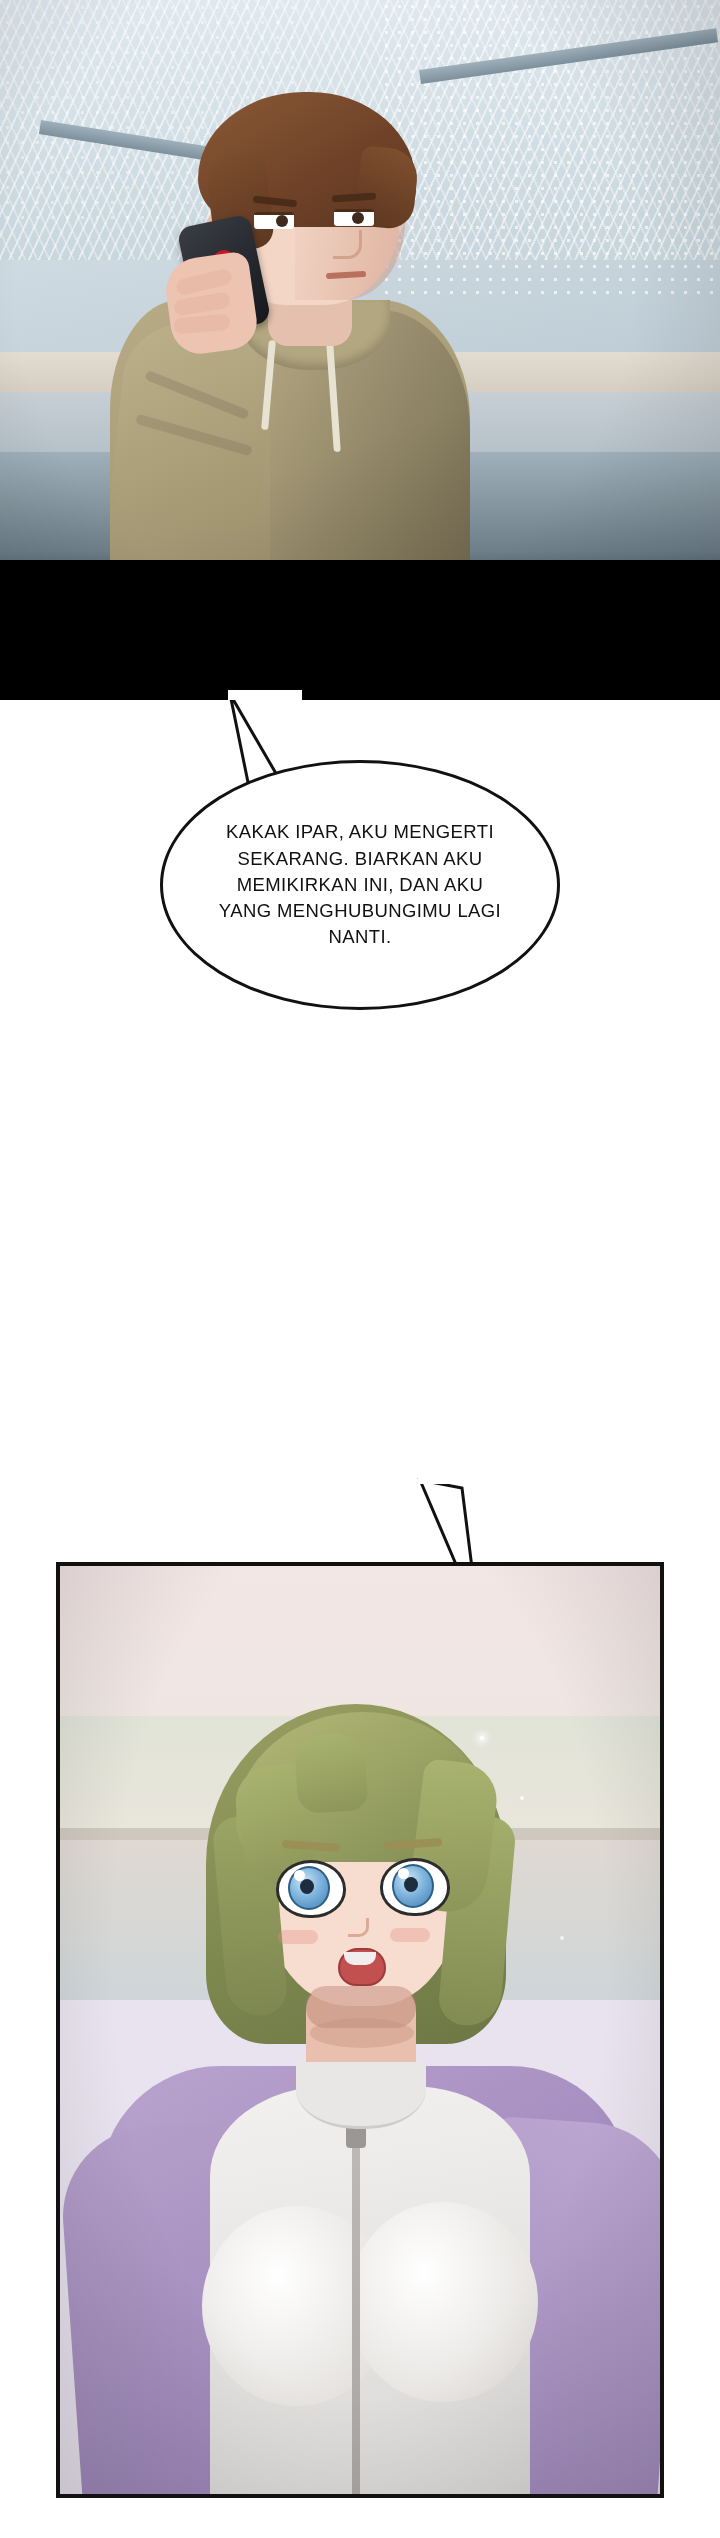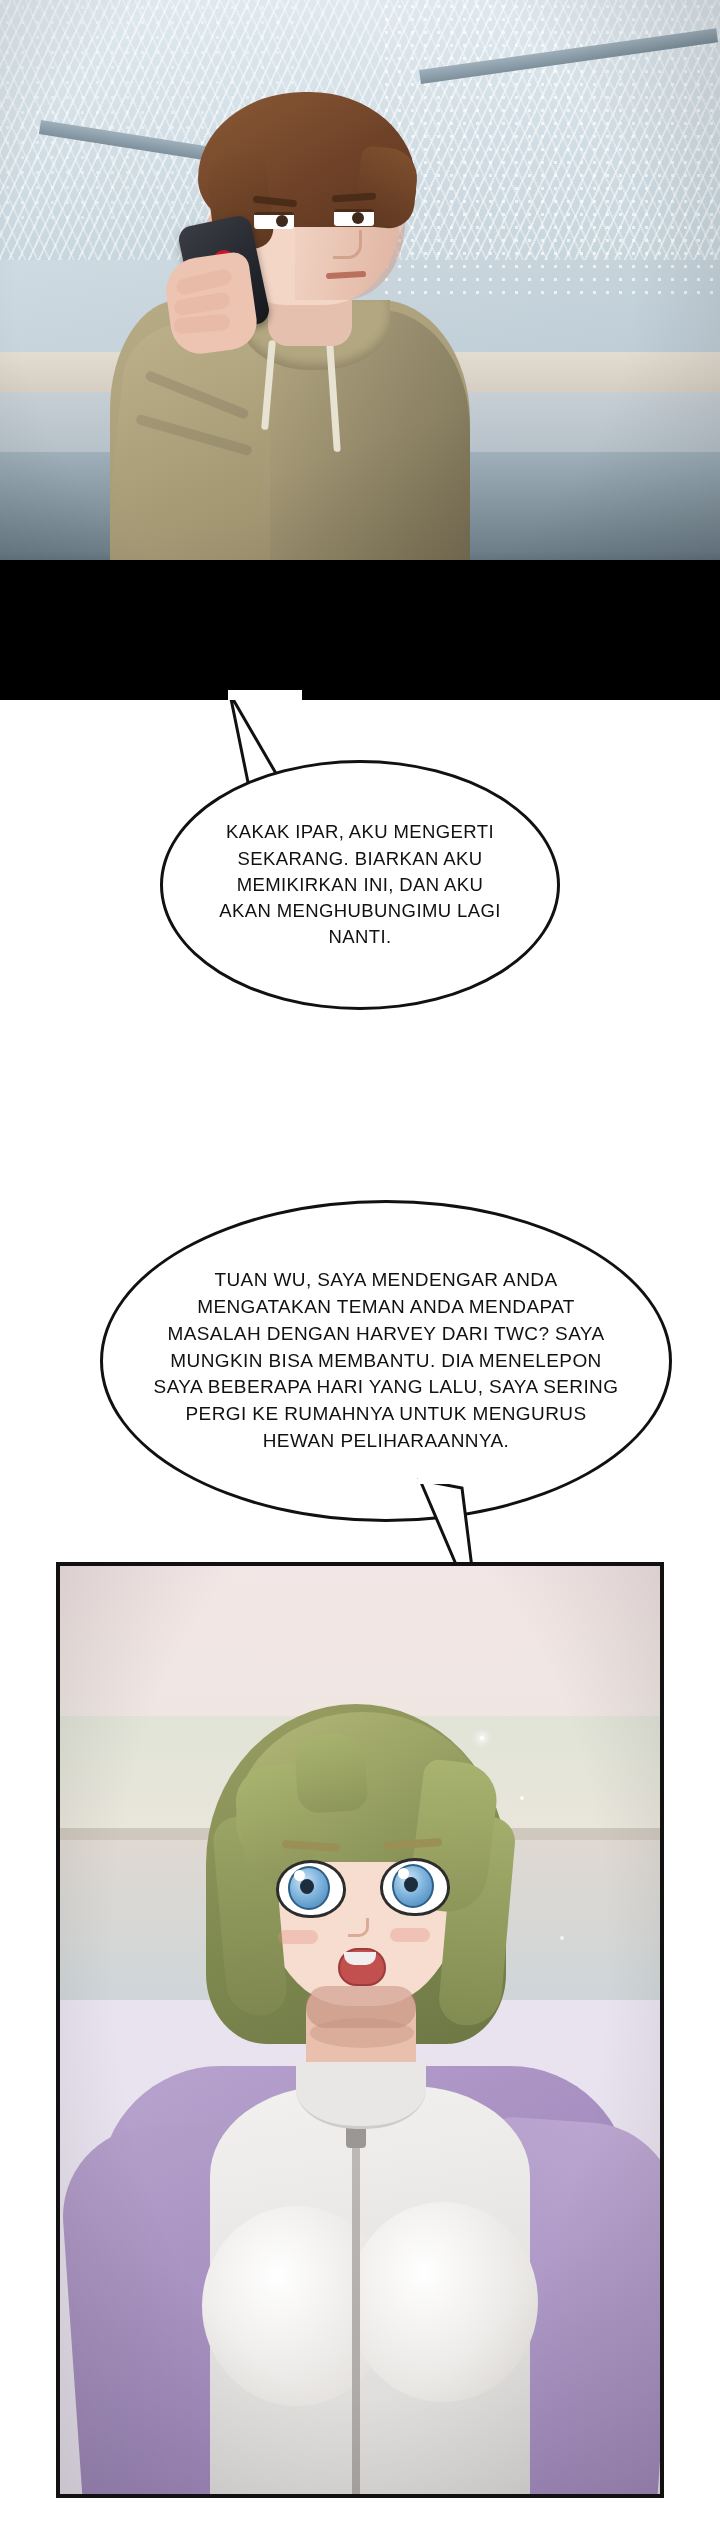--- a/index.html
+++ b/index.html
@@ -472,26 +472,23 @@
   </div>
 
   <div class="tail" style="left:200px; top:690px; width:160px; height:130px;">
     <svg width="160" height="130" viewBox="0 0 160 130">
       <path d="M 30 4 L 96 118 L 52 112 Z" fill="#ffffff" stroke="#111111" stroke-width="3"></path>
       <rect x="28" y="0" width="74" height="10" fill="#ffffff"></rect>
     </svg>
   </div>
 
   <div class="bubble" id="bubble1">
-    <div class="txt">KAKAK IPAR, AKU MENGERTI SEKARANG. BIARKAN AKU MEMIKIRKAN INI, DAN AKU AKAN MENGHUBUNGIMU LAGI NANTI.</div>
+    <div class="txt">KAKAK IPAR, AKU MENGERTI SEKARANG. BIARKAN AKU MEMIKIRKAN INI, DAN AKU YANG MENGHUBUNGIMU LAGI NANTI.</div>
   </div>
 
-  <div class="bubble" id="bubble2">
-    <div class="txt">TUAN WU, SAYA MENDENGAR ANDA MENGATAKAN TEMAN ANDA MENDAPAT MASALAH DENGAN HARVEY DARI TWC? SAYA MUNGKIN BISA MEMBANTU. DIA MENELEPON SAYA BEBERAPA HARI YANG LALU, SAYA SERING PERGI KE RUMAHNYA UNTUK MENGURUS HEWAN PELIHARAANNYA.</div>
-  </div>
 
   <div class="tail" style="left:400px; top:1470px; width:160px; height:150px;">
     <svg width="160" height="150" viewBox="0 0 160 150">
       <path d="M 20 10 L 78 146 L 62 18 Z" fill="#ffffff" stroke="#111111" stroke-width="3"></path>
       <rect x="18" y="0" width="48" height="14" fill="#ffffff"></rect>
     </svg>
   </div>
 
   <div class="panel2">
     <div class="p2-wall"></div>

